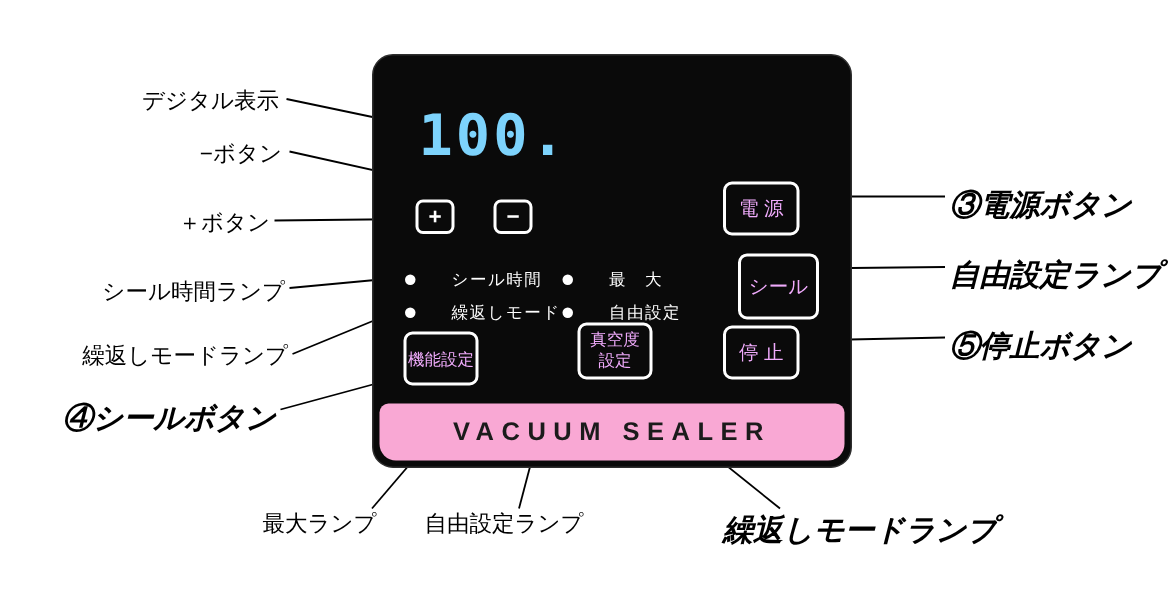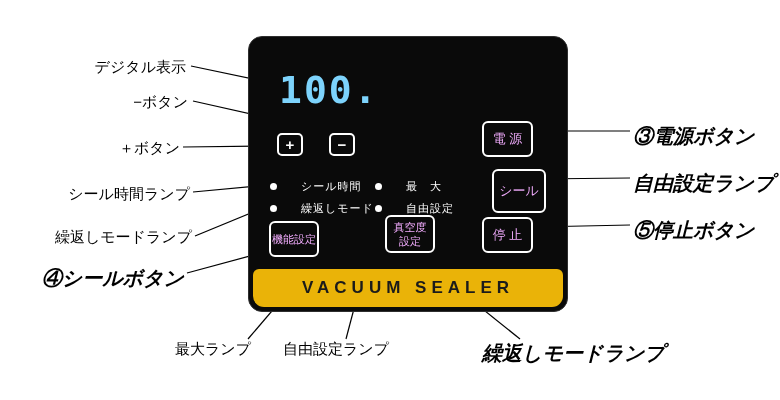--- a/index.html
+++ b/index.html
@@ -86,21 +86,21 @@
   .panel-btn.vacuum   { left: 136px; top: 178px; width: 50px; height: 38px; font-size: 11px;
                         flex-direction: column; line-height: 1.3; }
   .panel-btn.power    { left: 233px; top: 84px;  width: 51px; height: 27px; font-size: 13px; }
   .panel-btn.seal     { left: 231px; top: 132px; width: 54px; height: 44px; font-size: 13px; margin-left: 12px; }
   .panel-btn.stop     { left: 233px; top: 180px; width: 51px; height: 27px; font-size: 13px; }
 
   .brand-band {
     position: absolute;
     left: 4px; right: 4px; bottom: 4px;
     height: 38px;
-    background: #eab308;
+    background: #f9a8d4;
     border-radius: 6px 6px 11px 11px;
     display: flex; align-items: center; justify-content: center;
   }
   .brand-band span {
     font-size: 17px;
     font-weight: bold;
     letter-spacing: 5px;
     color: #1b1b1b;
   }
 

